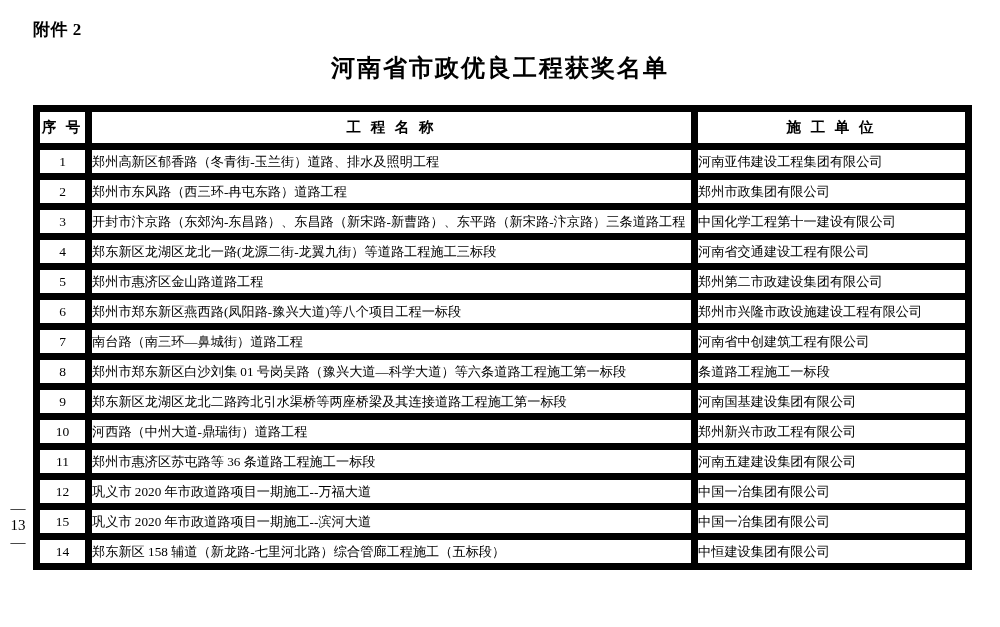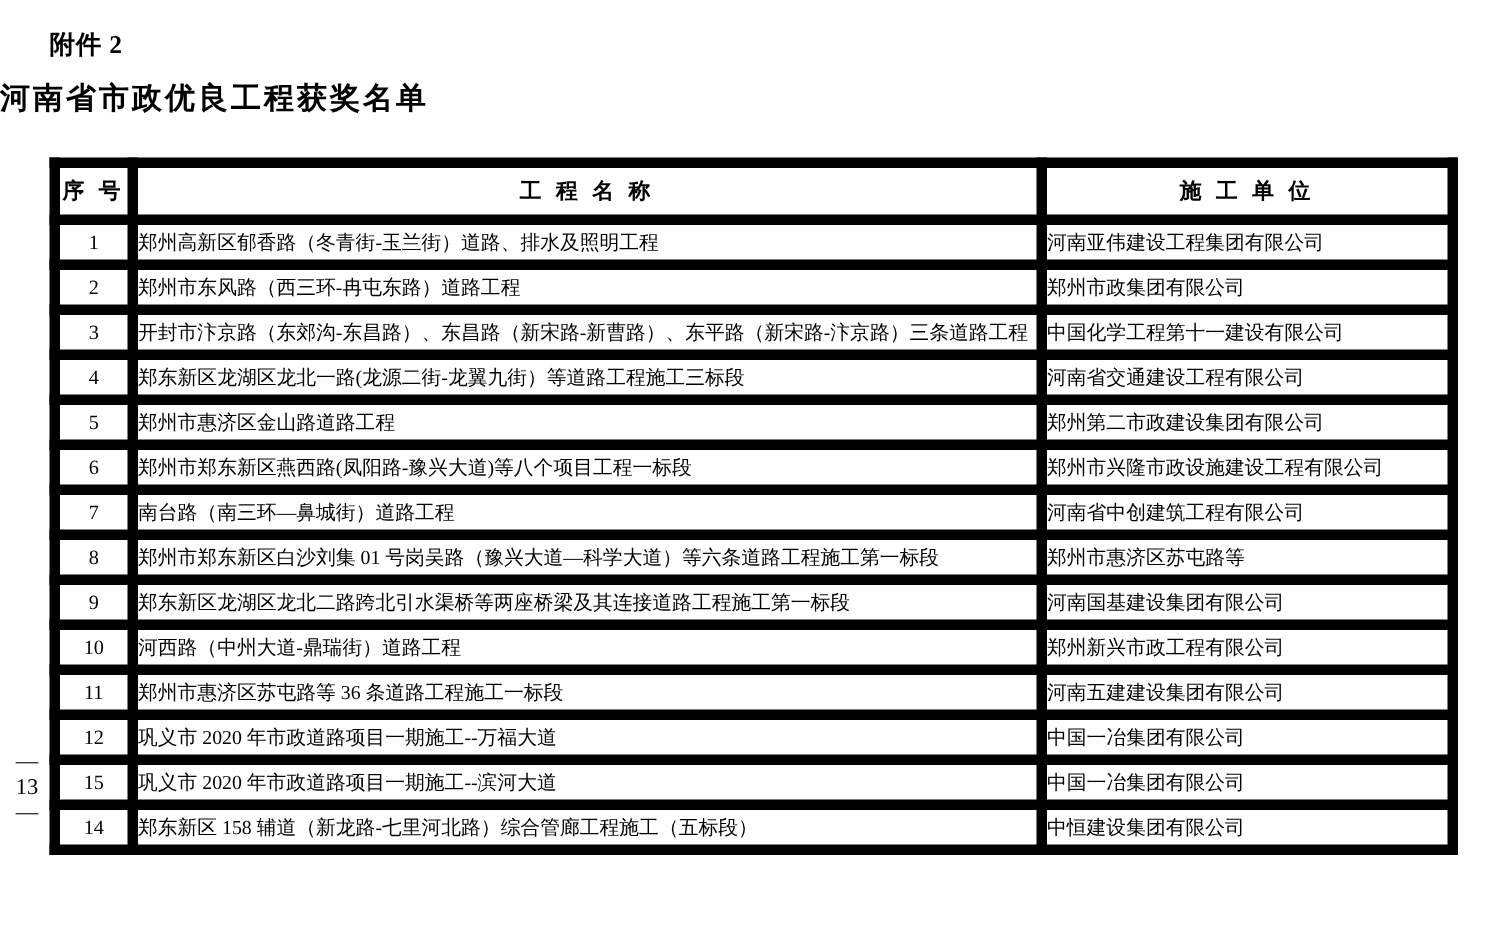--- a/index.html
+++ b/index.html
@@ -28,21 +28,22 @@
     font-size: 17px;
     font-weight: bold;
     letter-spacing: 0.5px;
     font-family: "Liberation Serif", "DejaVu Serif", serif;
   }
   .doc-title {
     position: absolute;
     left: 0;
     top: 52px;
     width: 1000px;
-    font-size: 20px;
+    text-align: center;
+    font-size: 24px;
     font-weight: bold;
     letter-spacing: 2px;
     font-family: "Liberation Serif", "DejaVu Serif", serif;
   }
   .page-number {
     position: absolute;
     left: 6px;
     top: 500px;
     width: 24px;
     text-align: center;
@@ -155,21 +156,21 @@
         <td class="unit">郑州市兴隆市政设施建设工程有限公司</td>
       </tr>
       <tr>
         <td class="idx">7</td>
         <td class="name">南台路（南三环—鼻城街）道路工程</td>
         <td class="unit">河南省中创建筑工程有限公司</td>
       </tr>
       <tr>
         <td class="idx">8</td>
         <td class="name">郑州市郑东新区白沙刘集 01 号岗吴路（豫兴大道—科学大道）等六条道路工程施工第一标段</td>
-        <td class="unit">郑州市惠济区苏屯路等</td>
+        <td class="unit">条道路工程施工一标段</td>
       </tr>
       <tr>
         <td class="idx">9</td>
         <td class="name">郑东新区龙湖区龙北二路跨北引水渠桥等两座桥梁及其连接道路工程施工第一标段</td>
         <td class="unit">河南国基建设集团有限公司</td>
       </tr>
       <tr>
         <td class="idx">10</td>
         <td class="name">河西路（中州大道-鼎瑞街）道路工程</td>
         <td class="unit">郑州新兴市政工程有限公司</td>

